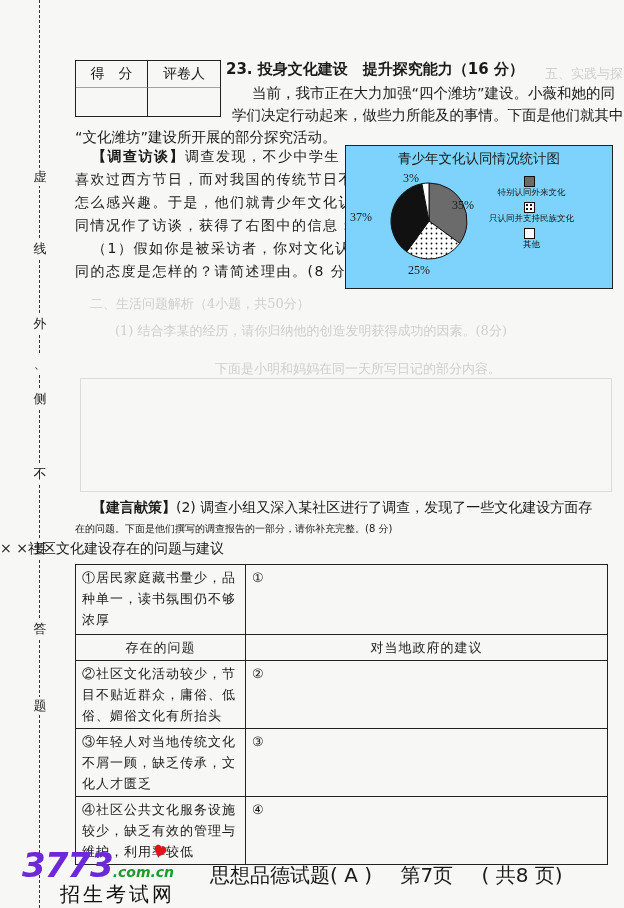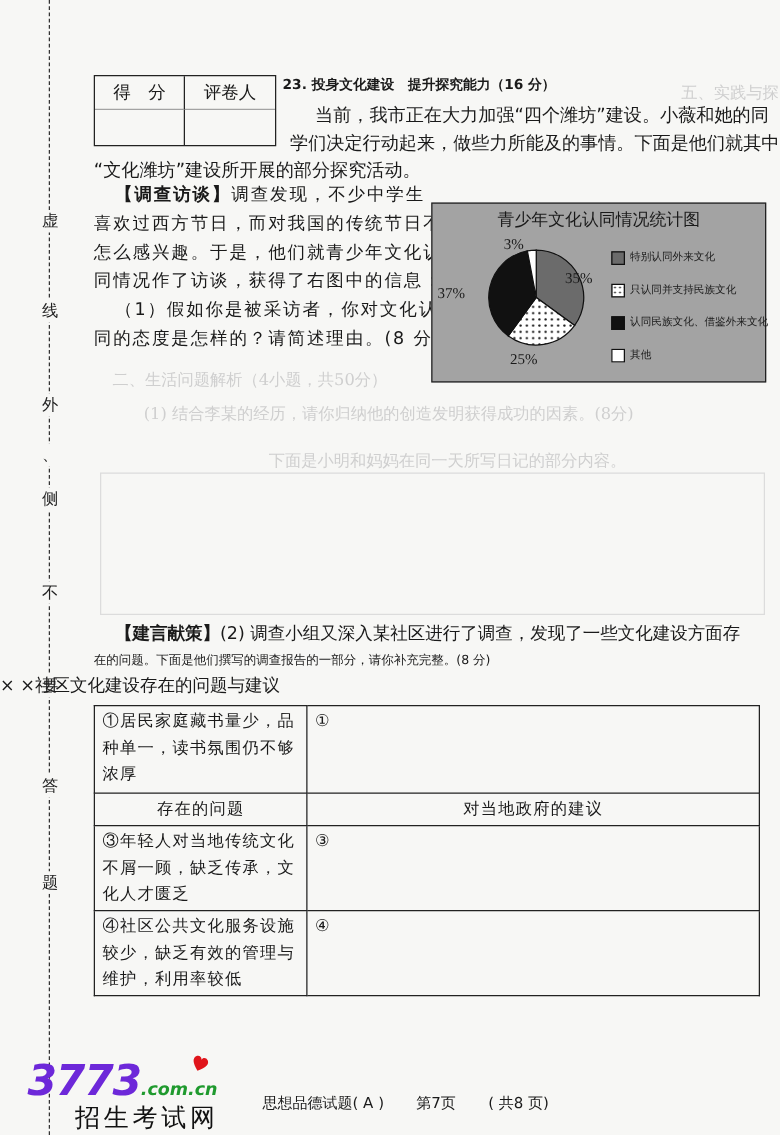--- a/index.html
+++ b/index.html
@@ -27,61 +27,61 @@
   .score-box {
     position: absolute; left: 75px; top: 60px; width: 144px; height: 55px;
     border: 1.5px solid #222; display: grid; grid-template-columns: 72px 72px;
     grid-template-rows: 27px 28px;
   }
   .score-box div { border-right: 1px solid #222; border-bottom: 1px solid #a3a3a3;
     display:flex; align-items:center; justify-content:center; font-size: 14px; }
   .score-box div:nth-child(2n) { border-right: none; }
   .score-box div:nth-child(n+3) { border-bottom: none; }
   .q-title {
-    position: absolute; left: 226px; top: 60px; font-size: 11px; font-weight: bold;
+    position: absolute; left: 226px; top: 60px; font-size: 15px; font-weight: bold;
     font-family: "DejaVu Sans", sans-serif;
   }
   .para {
     position: absolute; font-size: 14.5px; line-height: 22px;
     font-family: "DejaVu Sans", sans-serif; white-space: nowrap;
   }
   .kaiti {
     position: absolute; font-size: 14px; line-height: 23px; letter-spacing: 1.5px;
     font-family: "DejaVu Serif", serif; white-space: nowrap;
   }
   .bracket-head { font-weight: bold; font-family: "DejaVu Sans", sans-serif; }
   
   .chart-box {
-    position: absolute; left: 345px; top: 162px; width: 266px; height: 142px;
-    border: 1.5px solid #222; background: #a3a3a3;
+    position: absolute; left: 345px; top: 145px; width: 266px; height: 142px;
+    border: 1.5px solid #222; background: #7dd3fc;
   }
   .chart-title {
     position: absolute; left: 0; right: 0; top: 4px; text-align: center;
     font-size: 13.5px; font-family: "DejaVu Sans", sans-serif;
   }
   .pie-label { position: absolute; font-size: 12px; font-family: "Liberation Serif", serif; }
   .legend { position: absolute; left: 143px; top: 30px; }
   .legend-item { display: flex; align-items: center; height: 26px; font-size: 8.5px;
-    font-family: "DejaVu Sans", sans-serif; white-space: nowrap; }
+    font-family: "DejaVu Sans", sans-serif; white-space: nowrap; flex-direction: column; }
   .swatch { width: 9px; height: 9px; border: 1px solid #111; margin-right: 4px; flex: none; }
   
   .tbl-caption { position: absolute; left: 0; right: 0; top: 540px; text-align: left;
     font-size: 14px; font-family: "DejaVu Sans", sans-serif; }
   table.issues {
     position: absolute; left: 75px; top: 564px; width: 533px; border-collapse: collapse;
     font-family: "DejaVu Serif", serif;
   }
   table.issues td, table.issues th {
     border: 1.5px solid #222; vertical-align: top; font-size: 13px; line-height: 21px;
     padding: 2px 6px; letter-spacing: 1px;
   }
   table.issues th { font-weight: normal; text-align: center; height: 20px; vertical-align: middle; }
   table.issues td.q { width: 157px; }
-  .footer { position: absolute; top: 862px; left: 210px; font-size: 12px;
-    font-family: "DejaVu Sans", sans-serif; white-space: nowrap; margin-top: 12px; }
+  .footer { position: absolute; top: 862px; left: 210px; font-size: 20px;
+    font-family: "DejaVu Sans", sans-serif; white-space: nowrap; }
   .footer span { margin-right: 22px; }
   .logo { position: absolute; left: 22px; top: 845px; }
   .logo-num { font-family: "DejaVu Sans", sans-serif; font-weight: bold; font-style: italic;
     font-size: 34px; color: #6d28d9; letter-spacing: -1px; }
   .logo-dom { font-family: "DejaVu Sans", sans-serif; font-weight: bold; font-style: italic;
     font-size: 14px; color: #1f9a2e; }
   .logo-sub { position: absolute; left: 38px; top: 36px; font-size: 20px; letter-spacing: 3px;
     font-family: "DejaVu Serif", serif; white-space: nowrap; color:#111; }
 </style>
 </head>
@@ -150,24 +150,20 @@
   <div class="legend">
     <div class="legend-item">
         <span class="swatch" style="background:#6b6b6b"></span>
         <span>特别认同外来文化</span>
       </div>
     <div class="legend-item">
         <span class="swatch" style="background:radial-gradient(circle,#111 25%,#fff 30%) 0 0/4px 4px"></span>
         <span>只认同并支持民族文化</span>
       </div>
     <div class="legend-item">
-        <span class="swatch" style="background:#111"></span>
-        <span>认同民族文化、借鉴外来文化</span>
-      </div>
-    <div class="legend-item">
         <span class="swatch" style="background:#fff"></span>
         <span>其他</span>
       </div>
   </div>
 </div>
 
 <div class="para" style="left:92px;top:496px;font-size:14px;">
   <span class="bracket-head">【建言献策】</span><span>(2) 调查小组又深入某社区进行了调查，发现了一些文化建设方面存</span>
 </div>
 <div class="para" style="left:75px;top:518px;font-size:10px;">在的问题。下面是他们撰写的调查报告的一部分，请你补充完整。(8 分)</div>
@@ -175,20 +171,24 @@
 
 <table class="issues">
   <tbody>
       <tr style="height:70px">
     <td class="q">①居民家庭藏书量少，品种单一，读书氛围仍不够浓厚</td>
     <td>①</td>
   </tr>
   <tr>
     <th>存在的问题</th>
     <th>对当地政府的建议</th>
+  </tr>
+  <tr style="height:67px">
+    <td class="q">②社区文化活动较少，节目不贴近群众，庸俗、低俗、媚俗文化有所抬头</td>
+    <td>②</td>
   </tr>
   <tr style="height:64px">
     <td class="q">③年轻人对当地传统文化不屑一顾，缺乏传承，文化人才匮乏</td>
     <td>③</td>
   </tr>
   <tr style="height:64px">
     <td class="q">④社区公共文化服务设施较少，缺乏有效的管理与维护，利用率较低</td>
     <td>④</td>
   </tr>
 </tbody>

